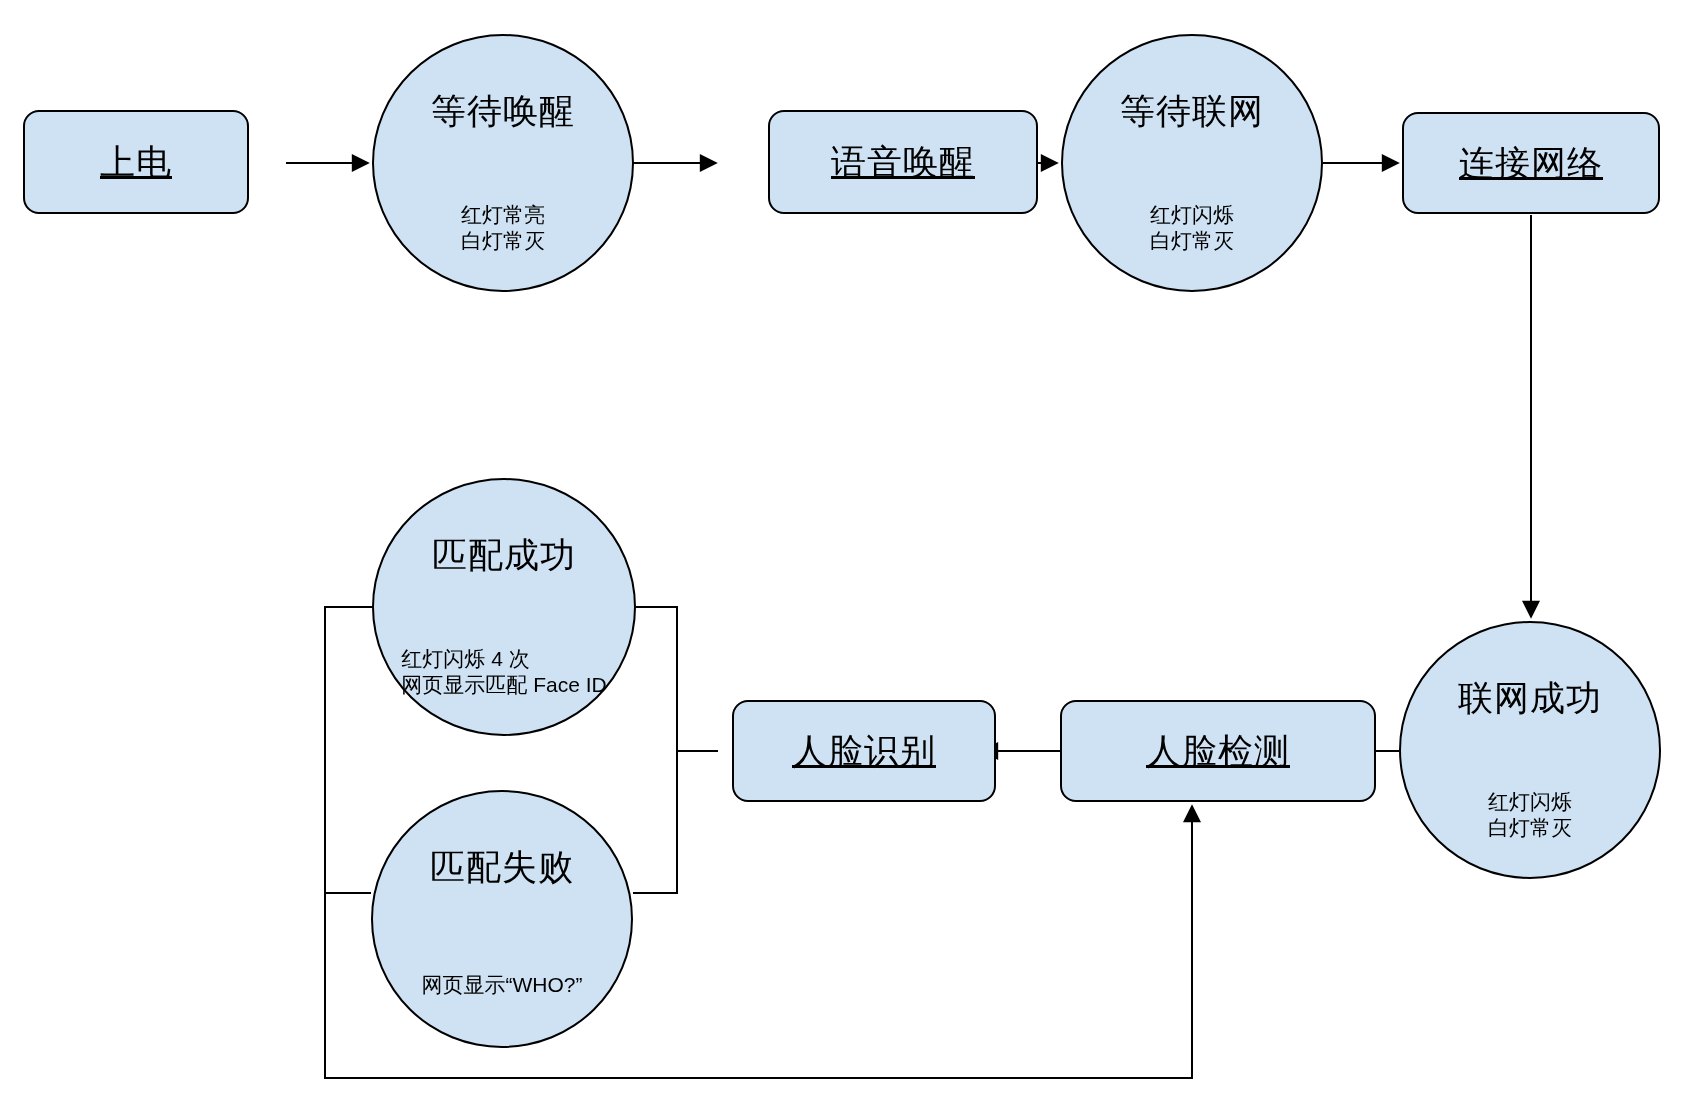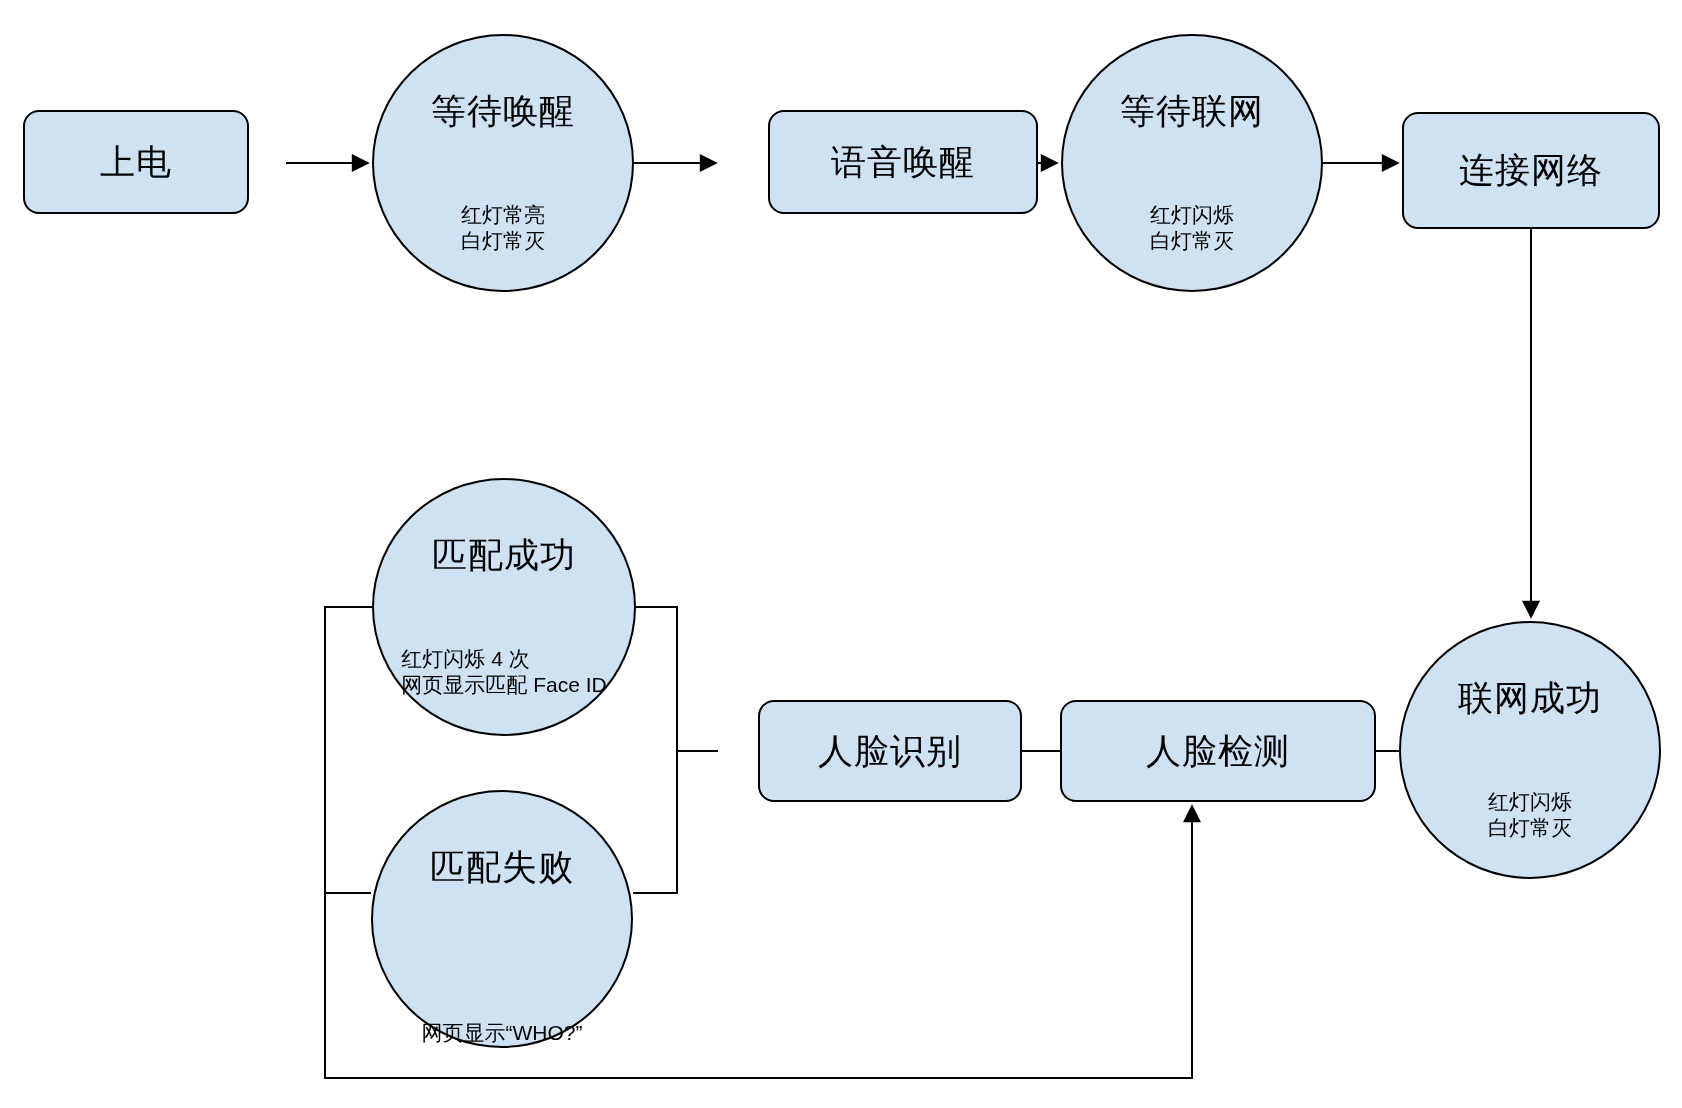--- a/index.html
+++ b/index.html
@@ -19,20 +19,21 @@
     position: absolute;
     left: 0; top: 0;
     width: 1682px; height: 1108px;
   }
   .node {
     position: absolute;
     background: #cfe2f3;
     border: 2px solid #000000;
     box-sizing: border-box;
     color: #000000;
+    text-decoration: underline;
   }
   .process {
     border-radius: 16px;
     display: flex;
     align-items: center;
     justify-content: center;
   }
   .process .label {
     font-size: 35px;
     letter-spacing: 1px;
@@ -56,21 +57,20 @@
     top: 166px;
     left: 50%;
     transform: translateX(-50%);
     text-align: left;
     font-size: 21px;
     line-height: 26px;
     white-space: nowrap;
   }
   .state .subtext.single {
     top: 180px;
-    margin-top: 48px;
   }
 </style>
 </head>
 <body>
 
 <div id="canvas">
 
   <svg id="wires" viewBox="0 0 1682 1108" xmlns="http://www.w3.org/2000/svg">
     <defs>
       <marker id="arrow" viewBox="0 0 10 10" refX="9" refY="5" markerWidth="12" markerHeight="9" orient="auto-start-reverse">
@@ -113,33 +113,33 @@
   </div>
 
   <div class="node state" style="left:1061px; top:34px; width:262px; height:258px;">
     <div class="title">等待联网</div>
     <div class="subtext">
       <div>红灯闪烁</div>
       <div>白灯常灭</div>
     </div>
   </div>
 
-  <div class="node process" style="left:1402px; top:112px; width:258px; height:117px;">
+  <div class="node process" style="left:1402px; top:112px; width:258px; height:102px;">
     <span class="label">连接网络</span>
   </div>
 
   <div class="node state" style="left:1399px; top:621px; width:262px; height:258px;">
     <div class="title">联网成功</div>
     <div class="subtext">
       <div>红灯闪烁</div>
       <div>白灯常灭</div>
     </div>
   </div>
 
-  <div class="node process" style="left:758px; top:700px; width:264px; height:102px;">
+  <div class="node process" style="left:732px; top:700px; width:264px; height:102px;">
     <span class="label">人脸识别</span>
   </div>
 
   <div class="node process" style="left:1060px; top:700px; width:316px; height:102px;">
     <span class="label">人脸检测</span>
   </div>
 
   <div class="node state" style="left:372px; top:478px; width:264px; height:258px;">
     <div class="title">匹配成功</div>
     <div class="subtext">

